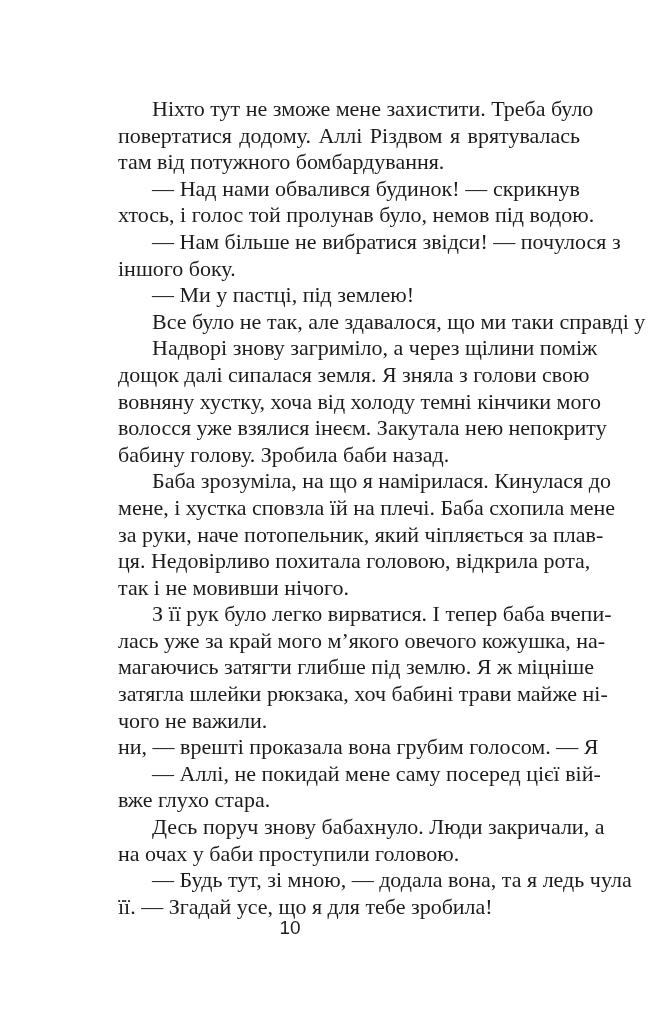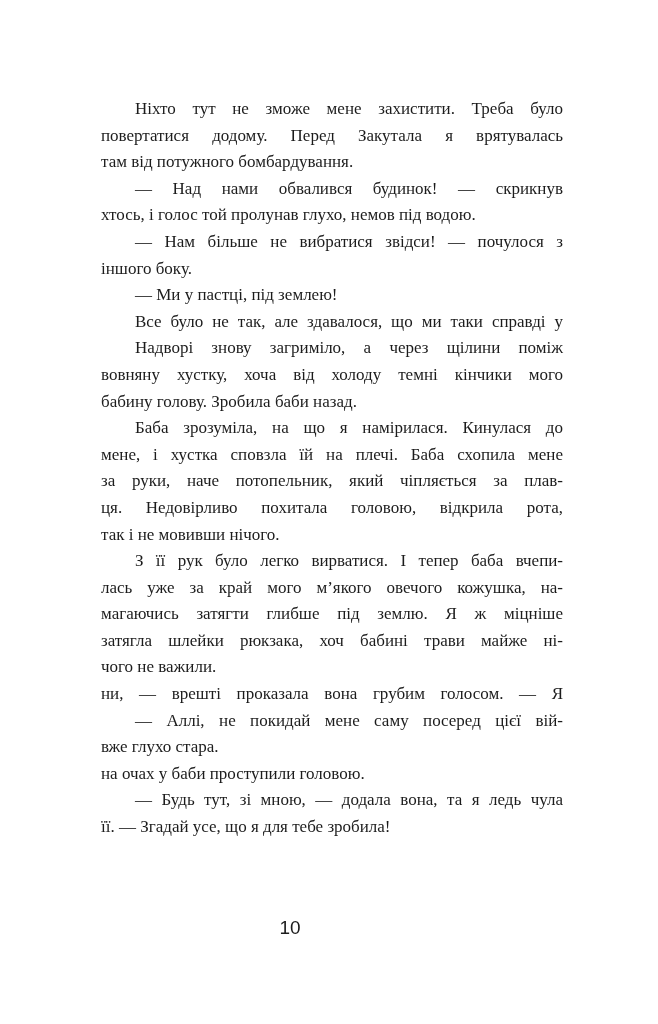--- a/index.html
+++ b/index.html
@@ -8,26 +8,26 @@
       background: #ffffff;
     }
     body {
       width: 658px;
       height: 1024px;
       position: relative;
       overflow: hidden;
     }
     .page {
       position: absolute;
-      left: 101px;
+      left: 118px;
       top: 96px;
       width: 462px;
       color: #1c1c1c;
       font-family: "Liberation Serif", "DejaVu Serif", serif;
-      font-size: 17px;
+      font-size: 22px;
       line-height: 26.6px;
     }
     .line {
       display: block;
       white-space: nowrap;
       text-align: justify;
       text-align-last: justify;
       height: 26.6px;
     }
     .line.indent {
@@ -45,42 +45,45 @@
       font-family: "Liberation Sans", "DejaVu Sans", sans-serif;
       font-size: 19px;
       color: #1c1c1c;
     }
   </style>
 </head>
 <body>
 
 <div class="page">
   <span class="line indent">Ніхто тут не зможе мене захистити. Треба було</span>
-  <span class="line">повертатися додому. Перед Закутала я врятувалась</span>
+  <span class="line">повертатися додому. Аллі Різдвом я врятувалась</span>
   <span class="line last">там від потужного бомбардування.</span>
   <span class="line indent">— Над нами обвалився будинок! — скрикнув</span>
-  <span class="line last">хтось, і голос той пролунав глухо, немов під водою.</span>
+  <span class="line last">хтось, і голос той пролунав було, немов під водою.</span>
   <span class="line indent">— Нам більше не вибратися звідси! — почулося з</span>
   <span class="line last">іншого боку.</span>
   <span class="line indent last">— Ми у пастці, під землею!</span>
   <span class="line indent">Все було не так, але здавалося, що ми таки справді у</span>
   <span class="line indent">Надворі знову загриміло, а через щілини поміж</span>
+  <span class="line">дощок далі сипалася земля. Я зняла з голови свою</span>
   <span class="line">вовняну хустку, хоча від холоду темні кінчики мого</span>
+  <span class="line">волосся уже взялися інеєм. Закутала нею непокриту</span>
   <span class="line last">бабину голову. Зробила баби назад.</span>
   <span class="line indent">Баба зрозуміла, на що я намірилася. Кинулася до</span>
   <span class="line">мене, і хустка сповзла їй на плечі. Баба схопила мене</span>
   <span class="line">за руки, наче потопельник, який чіпляється за плав-</span>
   <span class="line">ця. Недовірливо похитала головою, відкрила рота,</span>
   <span class="line last">так і не мовивши нічого.</span>
   <span class="line indent">З її рук було легко вирватися. І тепер баба вчепи-</span>
   <span class="line">лась уже за край мого м’якого овечого кожушка, на-</span>
   <span class="line">магаючись затягти глибше під землю. Я ж міцніше</span>
   <span class="line">затягла шлейки рюкзака, хоч бабині трави майже ні-</span>
   <span class="line last">чого не важили.</span>
   <span class="line">ни, — врешті проказала вона грубим голосом. — Я</span>
   <span class="line indent">— Аллі, не покидай мене саму посеред цієї вій-</span>
   <span class="line last">вже глухо стара.</span>
+  <span class="line indent">Десь поруч знову бабахнуло. Люди закричали, а</span>
   <span class="line last">на очах у баби проступили головою.</span>
   <span class="line indent">— Будь тут, зі мною, — додала вона, та я ледь чула</span>
   <span class="line last">її. — Згадай усе, що я для тебе зробила!</span>
 </div>
 
 <div class="page-number">10</div>
 
 </body></html>

